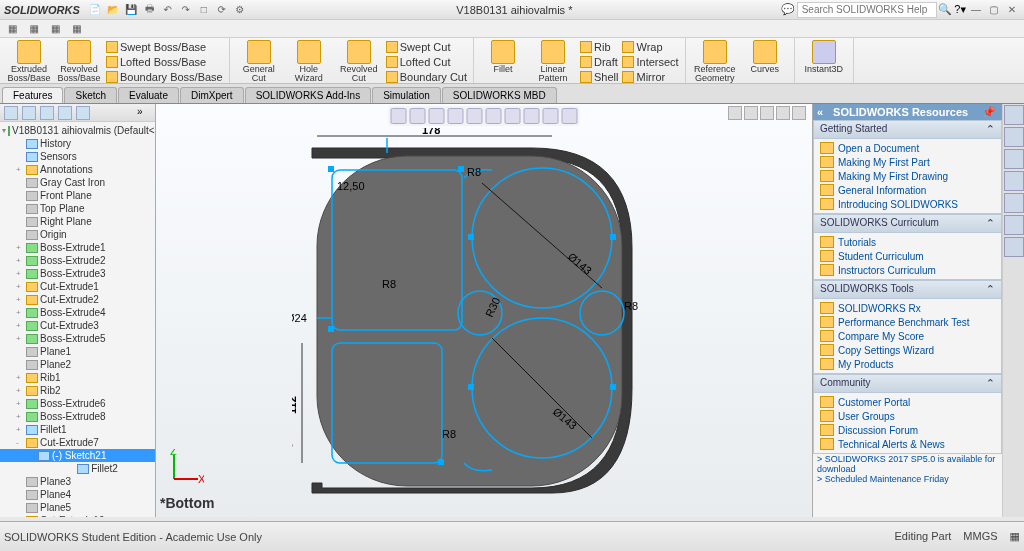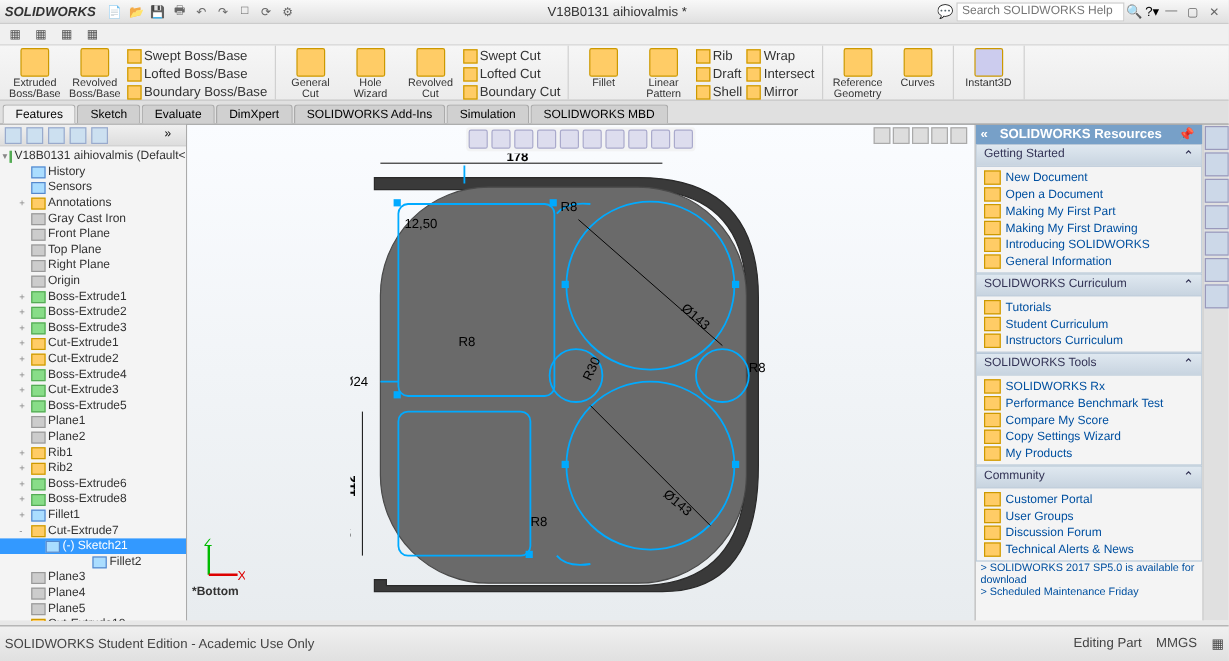--- a/index.html
+++ b/index.html
@@ -42,21 +42,21 @@
 .ic-yellow { background:#fc6; border:1px solid #c90; }
 .ic-green { background:#8d8; border:1px solid #5a5; }
 .ic-blue { background:#adf; border:1px solid #58c; }
 .ic-gray { background:#ccc; border:1px solid #999; }
 
 .viewport { flex:1; position:relative; background:linear-gradient(#fafcff,#e8ecef); }
 .vp-toolbar { position:absolute; top:2px; left:50%; transform:translateX(-50%); display:flex; gap:3px; background:rgba(240,240,240,.7); padding:2px; border-radius:3px; }
 .vp-toolbar span { width:16px; height:16px; background:#dde; border:1px solid #aac; border-radius:2px; }
 .model { position:absolute; top:24px; left:136px; width:370px; height:370px; }
 .triad { position:absolute; bottom:26px; left:8px; font-size:9px; }
-.view-lbl { position:absolute; bottom:18px; left:4px; font-size:10px; font-weight:bold; color:#333; }
+.view-lbl { position:absolute; bottom:6px; left:4px; font-size:14px; font-weight:bold; color:#333; }
 
 .taskpane { width:212px; background:#f4f4f4; border-left:1px solid #aaa; display:flex; }
 .tp-tabs { width:22px; background:#e0e0e0; border-left:1px solid #ccc; display:flex; flex-direction:column; }
 .tp-tabs span { width:20px; height:20px; margin:1px; background:#ccd8e8; border:1px solid #99b; }
 .tp-body { flex:1; overflow:auto; }
 .tp-hdr { background:#77a0c8; color:#fff; padding:2px 6px; font-size:11px; font-weight:bold; text-align:center; position:relative; }
 .tp-hdr .coll { position:absolute; left:4px; top:2px; font-size:11px; }
 .tp-sec { border:1px solid #b8c8d8; margin:0; }
 .tp-sec-h { background:linear-gradient(#dfe8f0,#c8d4e0); padding:2px 6px; font-size:10px; font-weight:normal; color:#335; border-bottom:1px solid #b8c8d8; display:flex; justify-content:space-between; }
 .tp-sec-b { padding:2px; }
@@ -350,26 +350,25 @@
       <span style="width:14px;height:14px;background:#ddd;border:1px solid #aaa"></span>
     </div>
   </div>
 
   <div class="taskpane">
     <div class="tp-body" id="tpbody">
         <div class="tp-hdr"><span class="coll">«</span>SOLIDWORKS Resources<span style="float:right">📌</span></div>
         <div class="tp-sec">
           <div class="tp-sec-h">Getting Started<span>⌃</span></div>
           <div class="tp-sec-b">
-            <div class="tp-item"><span class="ti-ic ic-yellow"></span>New Document</div>
             <div class="tp-item"><span class="ti-ic ic-yellow"></span>Open a Document</div>
             <div class="tp-item"><span class="ti-ic ic-yellow"></span>Making My First Part</div>
             <div class="tp-item"><span class="ti-ic ic-yellow"></span>Making My First Drawing</div>
+            <div class="tp-item"><span class="ti-ic ic-yellow"></span>General Information</div>
             <div class="tp-item"><span class="ti-ic ic-yellow"></span>Introducing SOLIDWORKS</div>
-            <div class="tp-item"><span class="ti-ic ic-yellow"></span>General Information</div>
           </div>
         </div>
         <div class="tp-sec">
           <div class="tp-sec-h">SOLIDWORKS Curriculum<span>⌃</span></div>
           <div class="tp-sec-b">
             <div class="tp-item"><span class="ti-ic ic-yellow"></span>Tutorials</div>
             <div class="tp-item"><span class="ti-ic ic-yellow"></span>Student Curriculum</div>
             <div class="tp-item"><span class="ti-ic ic-yellow"></span>Instructors Curriculum</div>
           </div>
         </div>

